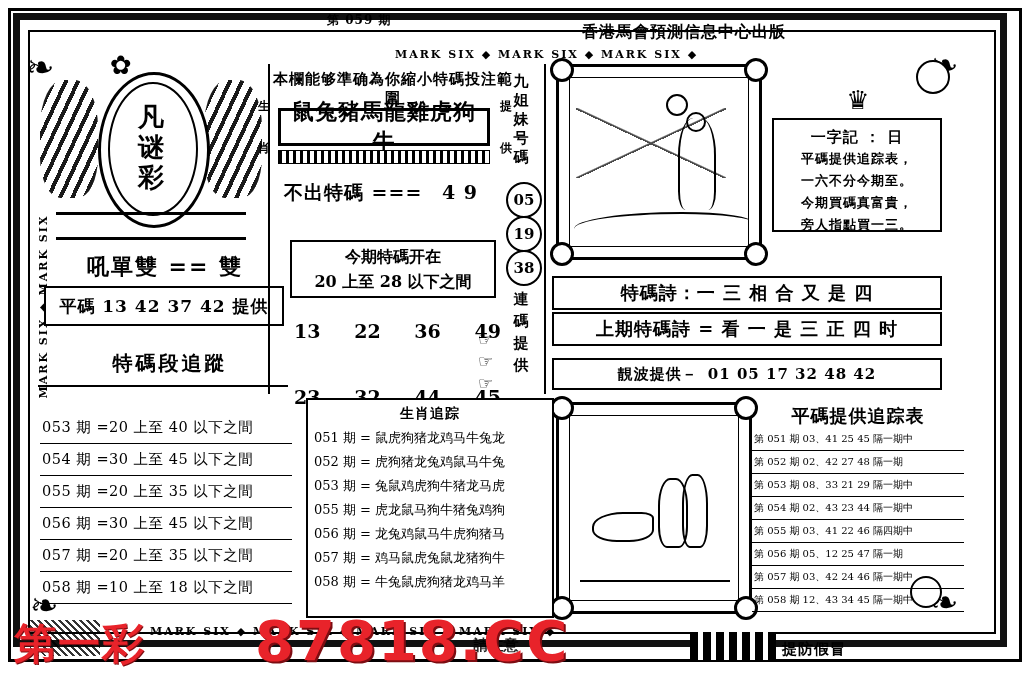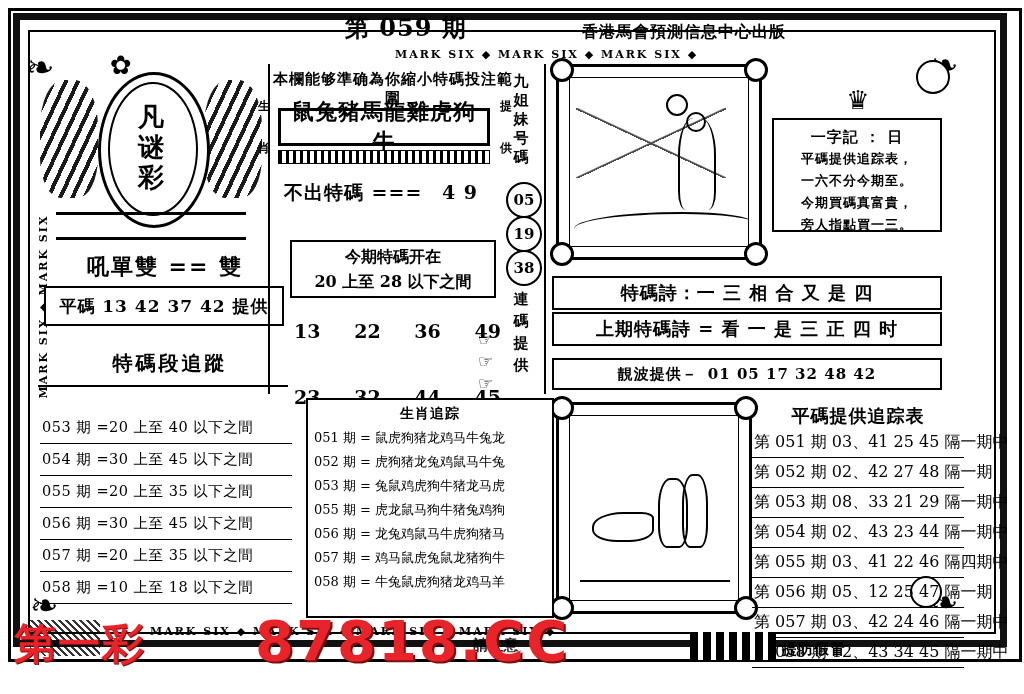--- a/index.html
+++ b/index.html
@@ -44,22 +44,22 @@
     color:#000;white-space:nowrap;
   }
   .strip-top{left:395px;top:48px;}
   .strip-bottom{left:150px;top:625px;}
   .strip-left{
     left:-48px;top:300px;transform:rotate(-90deg);
     transform-origin:center;
   }
   
   .issue-title{
-    position:absolute;left:345px;top:12px;
-    font-size:24px;font-weight:bold;
+    position:absolute;left:327px;top:12px;
+    font-size:12px;font-weight:bold;
     font-family:"DejaVu Serif","Liberation Serif",serif;
     letter-spacing:1px;
   }
   .publisher{
     position:absolute;left:582px;top:22px;
     font-size:16px;font-weight:bold;
     font-family:"DejaVu Serif","Liberation Serif",serif;
     letter-spacing:1px;
   }
   
@@ -288,21 +288,21 @@
   
   .pm-title{
     position:absolute;left:758px;top:404px;width:200px;
     text-align:center;font-size:18px;font-weight:bold;
     font-family:"DejaVu Serif","Liberation Serif",serif;
     letter-spacing:1px;
   }
   .pm-list{position:absolute;left:752px;top:428px;width:212px;}
   .pm-row{
     font-family:"DejaVu Serif","Liberation Serif",serif;
-    font-size:16px;
+    font-size:10px;
     padding:4px 2px;
     border-bottom:1px solid #000;
     white-space:nowrap;
   }
   
   .wm-left{
     position:absolute;left:14px;top:616px;
     font-size:42px;font-weight:bold;color:#e8232a;
     font-family:"DejaVu Serif","Liberation Serif",serif;
     letter-spacing:2px;

